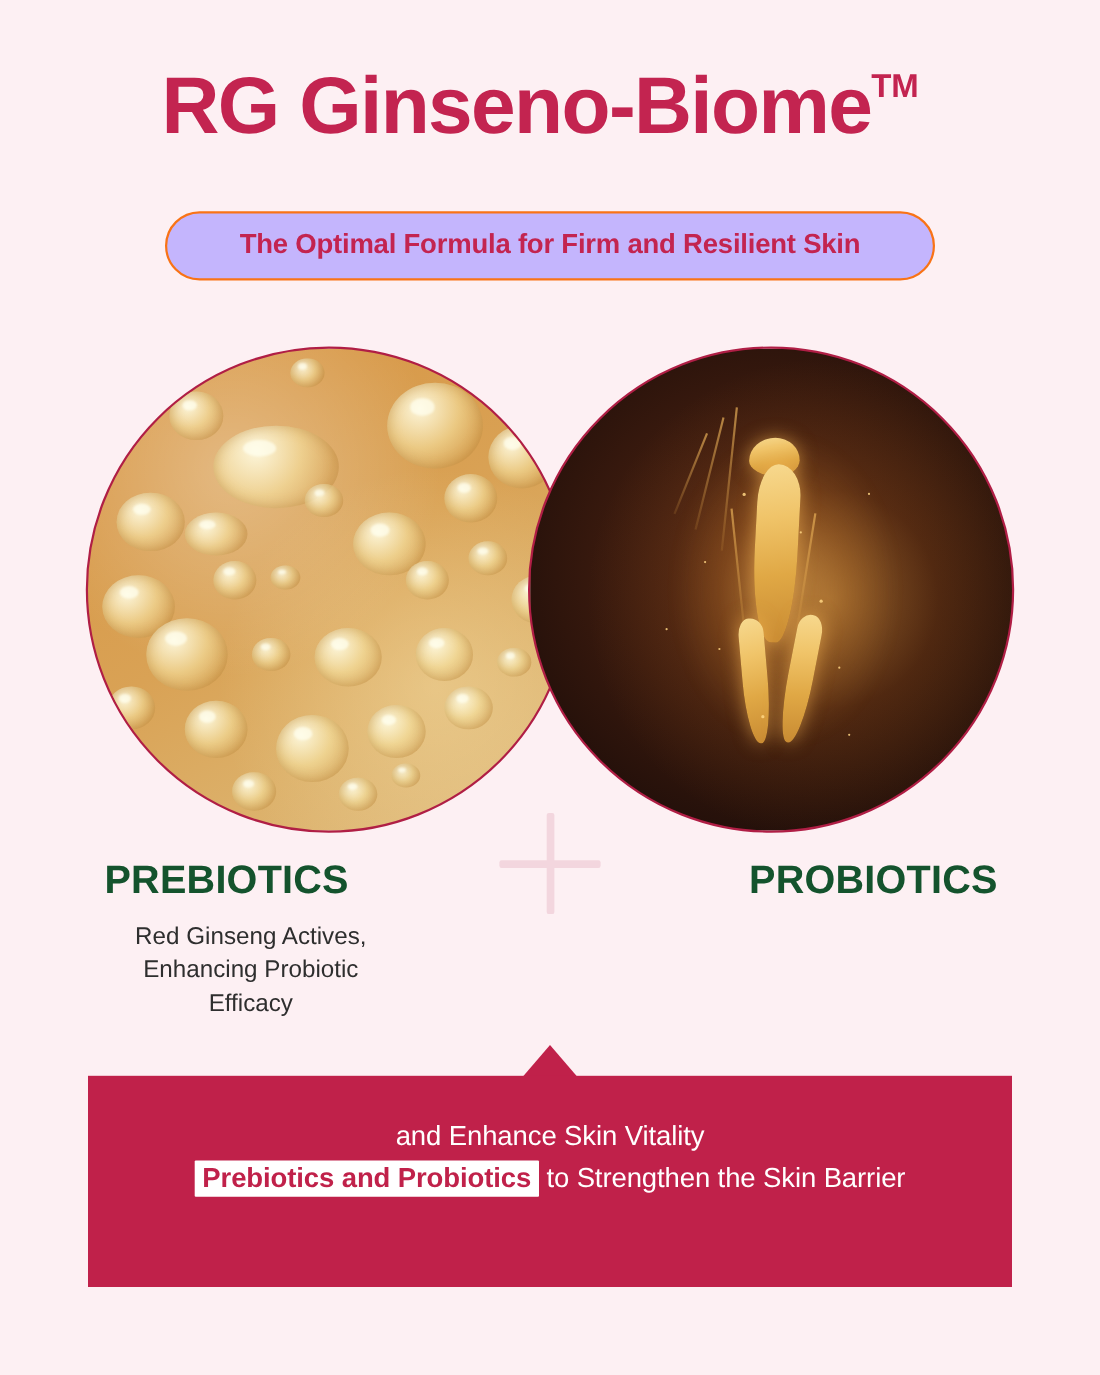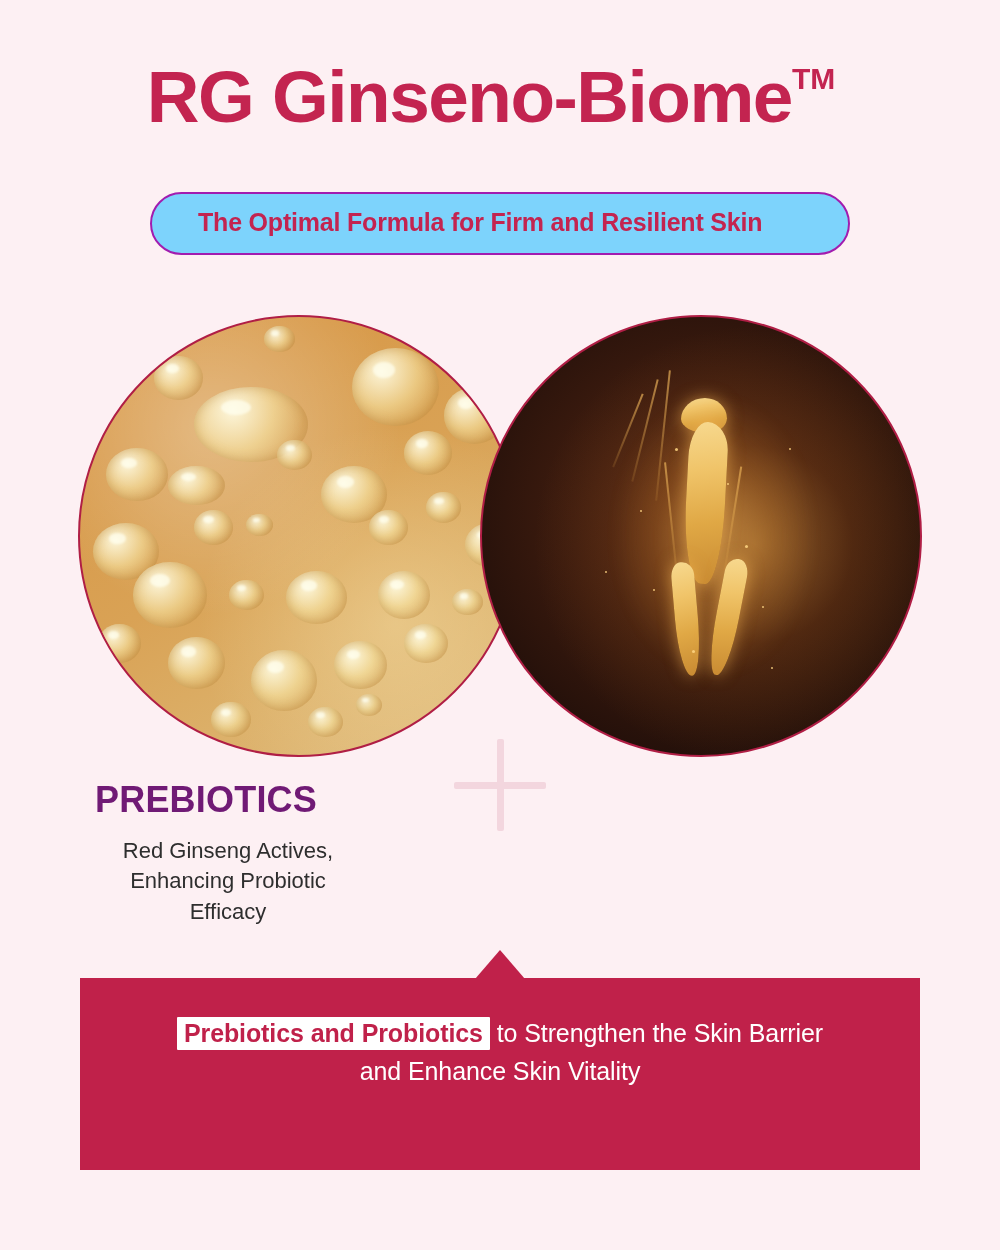--- a/index.html
+++ b/index.html
@@ -49,24 +49,24 @@
   }
 
   .pill {
     position: absolute;
     top: 192px;
     left: 50%;
     transform: translateX(-50%);
     box-sizing: border-box;
     min-width: 700px;
     padding: 14px 46px 16px 46px;
-    border: 2px solid #a21caf;
+    border: 2px solid #f97316;
     border-radius: 40px;
-    background: #7dd3fc;
-    text-align: left;
+    background: #c4b5fd;
+    text-align: center;
   }
   .pill-text {
     font-size: 25px;
     font-weight: 700;
     color: #c32450;
     letter-spacing: -0.2px;
     white-space: nowrap;
   }
 
   
@@ -221,21 +221,21 @@
     width: 500px;
     text-align: center;
     box-sizing: border-box;
   }
   .col-left  { padding-right: 88px; }
   .col-right { padding-left: 88px; }
 
   .col-heading {
     font-size: 36px;
     font-weight: 700;
-    color: #701a75;
+    color: #14532d;
     letter-spacing: 0.2px;
     margin: 0 0 16px 0;
     line-height: 1.1;
   }
   .col-desc {
     font-size: 22px;
     font-weight: 400;
     color: #2e2e2e;
     line-height: 1.40;
     margin: 0;
@@ -364,24 +364,25 @@
   </div>
 
   <div class="columns">
     <div class="col col-left">
       <h2 class="col-heading">PREBIOTICS</h2>
       <p class="col-desc">Red Ginseng Actives,
 Enhancing Probiotic
 Efficacy</p>
     </div>
     <div class="col col-right">
+      <h2 class="col-heading">PROBIOTICS</h2>
     </div>
   </div>
 
   <div class="banner-notch"></div>
   <div class="banner">
     <div class="banner-text">
+      <span class="banner-line">and Enhance Skin Vitality</span>
       <span class="banner-line"><span class="hl">Prebiotics and Probiotics</span><span> to Strengthen the Skin Barrier</span></span>
-      <span class="banner-line">and Enhance Skin Vitality</span>
     </div>
   </div>
 
 </div>
 
 </body></html>

